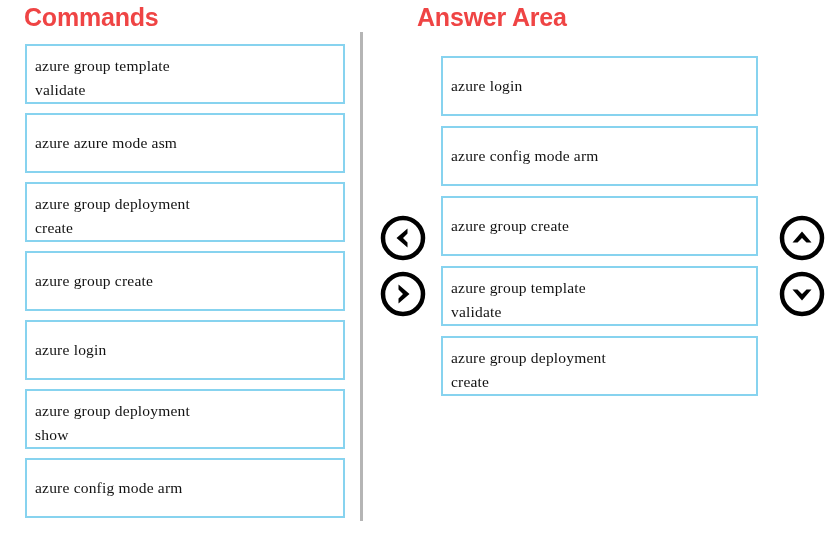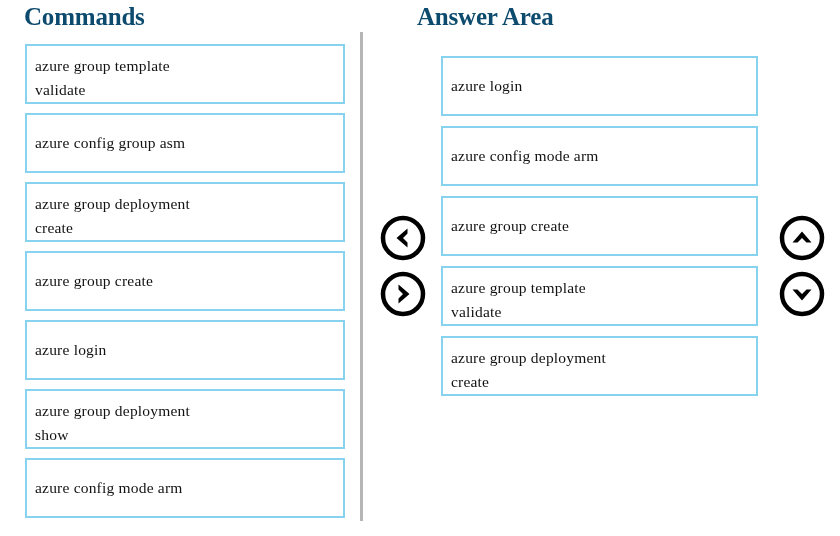--- a/index.html
+++ b/index.html
@@ -9,24 +9,24 @@
   body {
     width: 840px; height: 536px;
     position: relative;
     overflow: hidden;
     font-family: "Liberation Sans", sans-serif;
     -webkit-font-smoothing: antialiased;
   }
 
   .heading {
     position: absolute;
-    font-family: Liberation Serif, serif;
+    font-family: Liberation Sans, sans-serif;
     font-weight: bold;
     font-size: 25px;
-    color: #0c4a6e;
+    color: #ef4444;
     letter-spacing: -0.2px;
     white-space: nowrap;
   }
   #commands-heading { left: 24px; top: 3px; }
   #answer-heading   { left: 405px; top: 3px; margin-left: 12px; }
 
   .divider {
     position: absolute;
     left: 360px; top: 32px;
     width: 3px; height: 489px;
@@ -72,21 +72,21 @@
 
 <div class="heading" id="commands-heading">Commands</div>
 
 <div class="heading" id="answer-heading">Answer Area</div>
 
 <div class="divider"></div>
 
 <div class="column" id="commands-column">
   <div class="item-box">azure group template
 validate</div>
-  <div class="item-box single">azure config group asm</div>
+  <div class="item-box single">azure azure mode asm</div>
   <div class="item-box">azure group deployment
 create</div>
   <div class="item-box single">azure group create</div>
   <div class="item-box single">azure login</div>
   <div class="item-box">azure group deployment
 show</div>
   <div class="item-box single">azure config mode arm</div>
 </div>
 
 <div class="column" id="answer-column">

